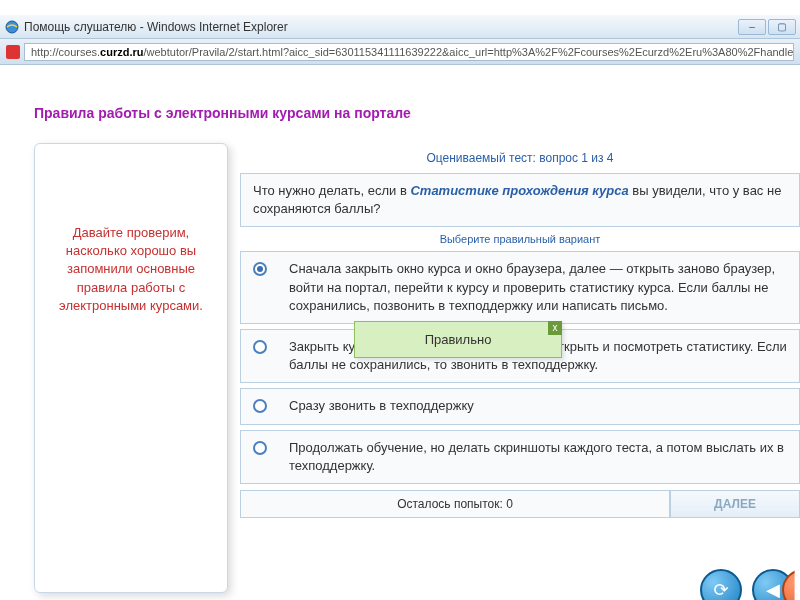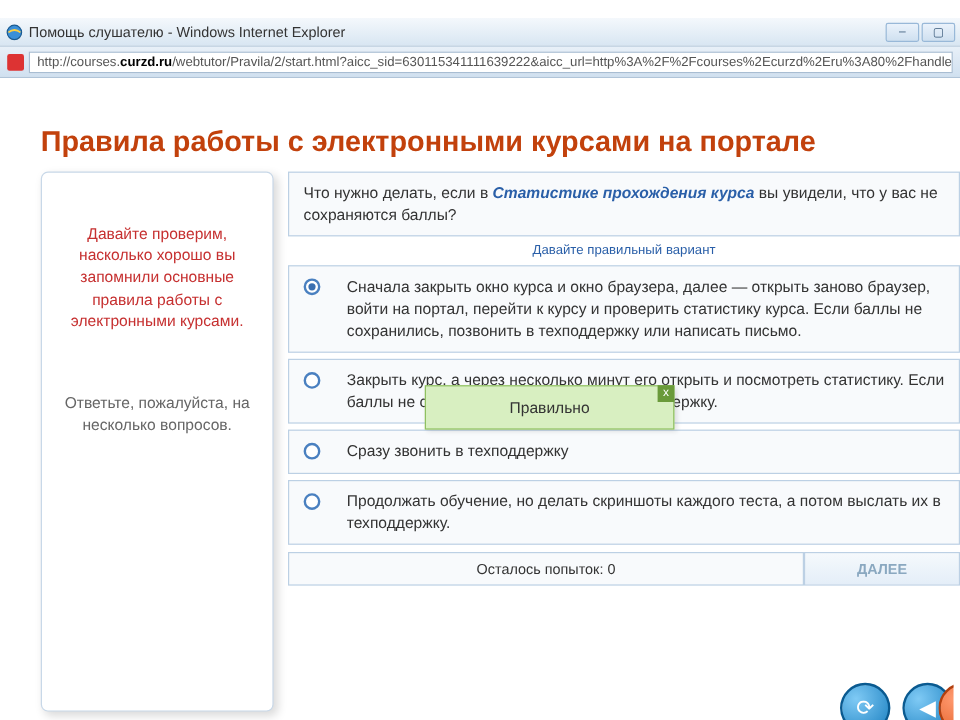--- a/index.html
+++ b/index.html
@@ -11,24 +11,24 @@
     .win-buttons { display: flex; gap: 2px; }
     .win-btn { width: 28px; height: 16px; background: linear-gradient(#eaf2fb,#cfe0f0); border: 1px solid #98b8d8; border-radius: 2px; display: flex; align-items: center; justify-content: center; font-size: 10px; color: #3a5a7a; }
     
     .addressbar { height: 26px; background: linear-gradient(#e8f0f8, #d0e0f0); border-bottom: 1px solid #b0c4d8; display: flex; align-items: center; padding: 0 6px; gap: 4px; }
     .addr-icon { width: 14px; height: 14px; background: #d33; border-radius: 2px; }
     .addr-text { flex: 1; background: #fff; border: 1px solid #a8bdd2; padding: 2px 6px; font-size: 11px; color: #555; white-space: nowrap; overflow: hidden; }
     .addr-highlight { color: #000; font-weight: bold; margin-top: 43px; }
     
     .canvas { position: relative; width: 800px; height: 550px; background: #fff; overflow: hidden; }
     
-    .page-title { position: absolute; left: 34px; top: 40px; color: #c2410c; font-size: 24px; font-weight: bold; text-align: center; }
+    .page-title { position: absolute; left: 34px; top: 40px; color: #a21caf; font-size: 14px; font-weight: bold; text-align: center; }
     
     .left-panel { position: absolute; left: 34px; top: 78px; width: 194px; height: 450px; background: #fff; border: 1px solid #c8d8e8; border-radius: 6px; box-shadow: 3px 3px 8px rgba(0,0,0,.15); padding: 12px 10px; text-align: center; }
-    .left-red { color: #c63030; font-size: 13px; line-height: 1.4; margin-top: 30px; }
+    .left-red { color: #c63030; font-size: 13px; line-height: 1.4; margin-top: 68px; }
     .left-gray { color: #666; font-size: 13px; line-height: 1.4; margin-top: 50px; }
     
     .right-panel { position: absolute; left: 240px; top: 78px; width: 560px; height: 450px; }
     
     .test-header { color: #2a5fa8; font-size: 12px; text-align: center; padding: 8px 0; }
     
     .question-box { background: #f8fafc; border: 1px solid #bcd0e4; padding: 8px 12px; font-size: 13px; color: #333; line-height: 1.4; }
     .q-link { color: #2a5fa8; font-style: italic; font-weight: bold; }
     
     .instruction { color: #2a5fa8; font-size: 11px; text-align: center; padding: 6px 0; }
@@ -72,28 +72,28 @@
   <div class="addr-text">
     <span>http://courses.</span><span class="addr-highlight">curzd.ru</span><span>/webtutor/Pravila/2/start.html?aicc_sid=630115341111639222&amp;aicc_url=http%3A%2F%2Fcourses%2Ecurzd%2Eru%3A80%2Fhandler%2Ehtml</span>
   </div>
 </div>
 
 <div class="canvas">
   <div class="page-title">Правила работы с электронными  курсами на портале</div>
 
   <div class="left-panel">
     <div class="left-red">Давайте проверим, насколько хорошо вы запомнили основные правила работы с электронными курсами.</div>
-    <div class="left-gray">Ответьте, пожалуйста, на несколько вопросов.</div>
   </div>
 
   <div class="right-panel">
+    <div class="test-header">Оцениваемый тест: вопрос 1 из 4</div>
     <div class="question-box">
       <span>Что нужно делать, если в </span><span class="q-link">Статистике прохождения курса</span><span> вы увидели, что у вас не сохраняются баллы?</span>
     </div>
-    <div class="instruction">Давайте правильный вариант</div>
+    <div class="instruction">Выберите правильный вариант</div>
 
     <div class="option">
       <span class="radio checked"></span>
       <span class="option-text">Сначала закрыть окно курса и окно браузера, далее — открыть заново браузер, войти на портал, перейти к курсу и проверить статистику курса. Если баллы не сохранились, позвонить в техподдержку или написать письмо.</span>
     </div>
     <div class="option">
       <span class="radio"></span>
       <span class="option-text">Закрыть курс, а через несколько минут его открыть и посмотреть статистику. Если баллы не сохранились, то звонить в техподдержку.</span>
     </div>
     <div class="option">

